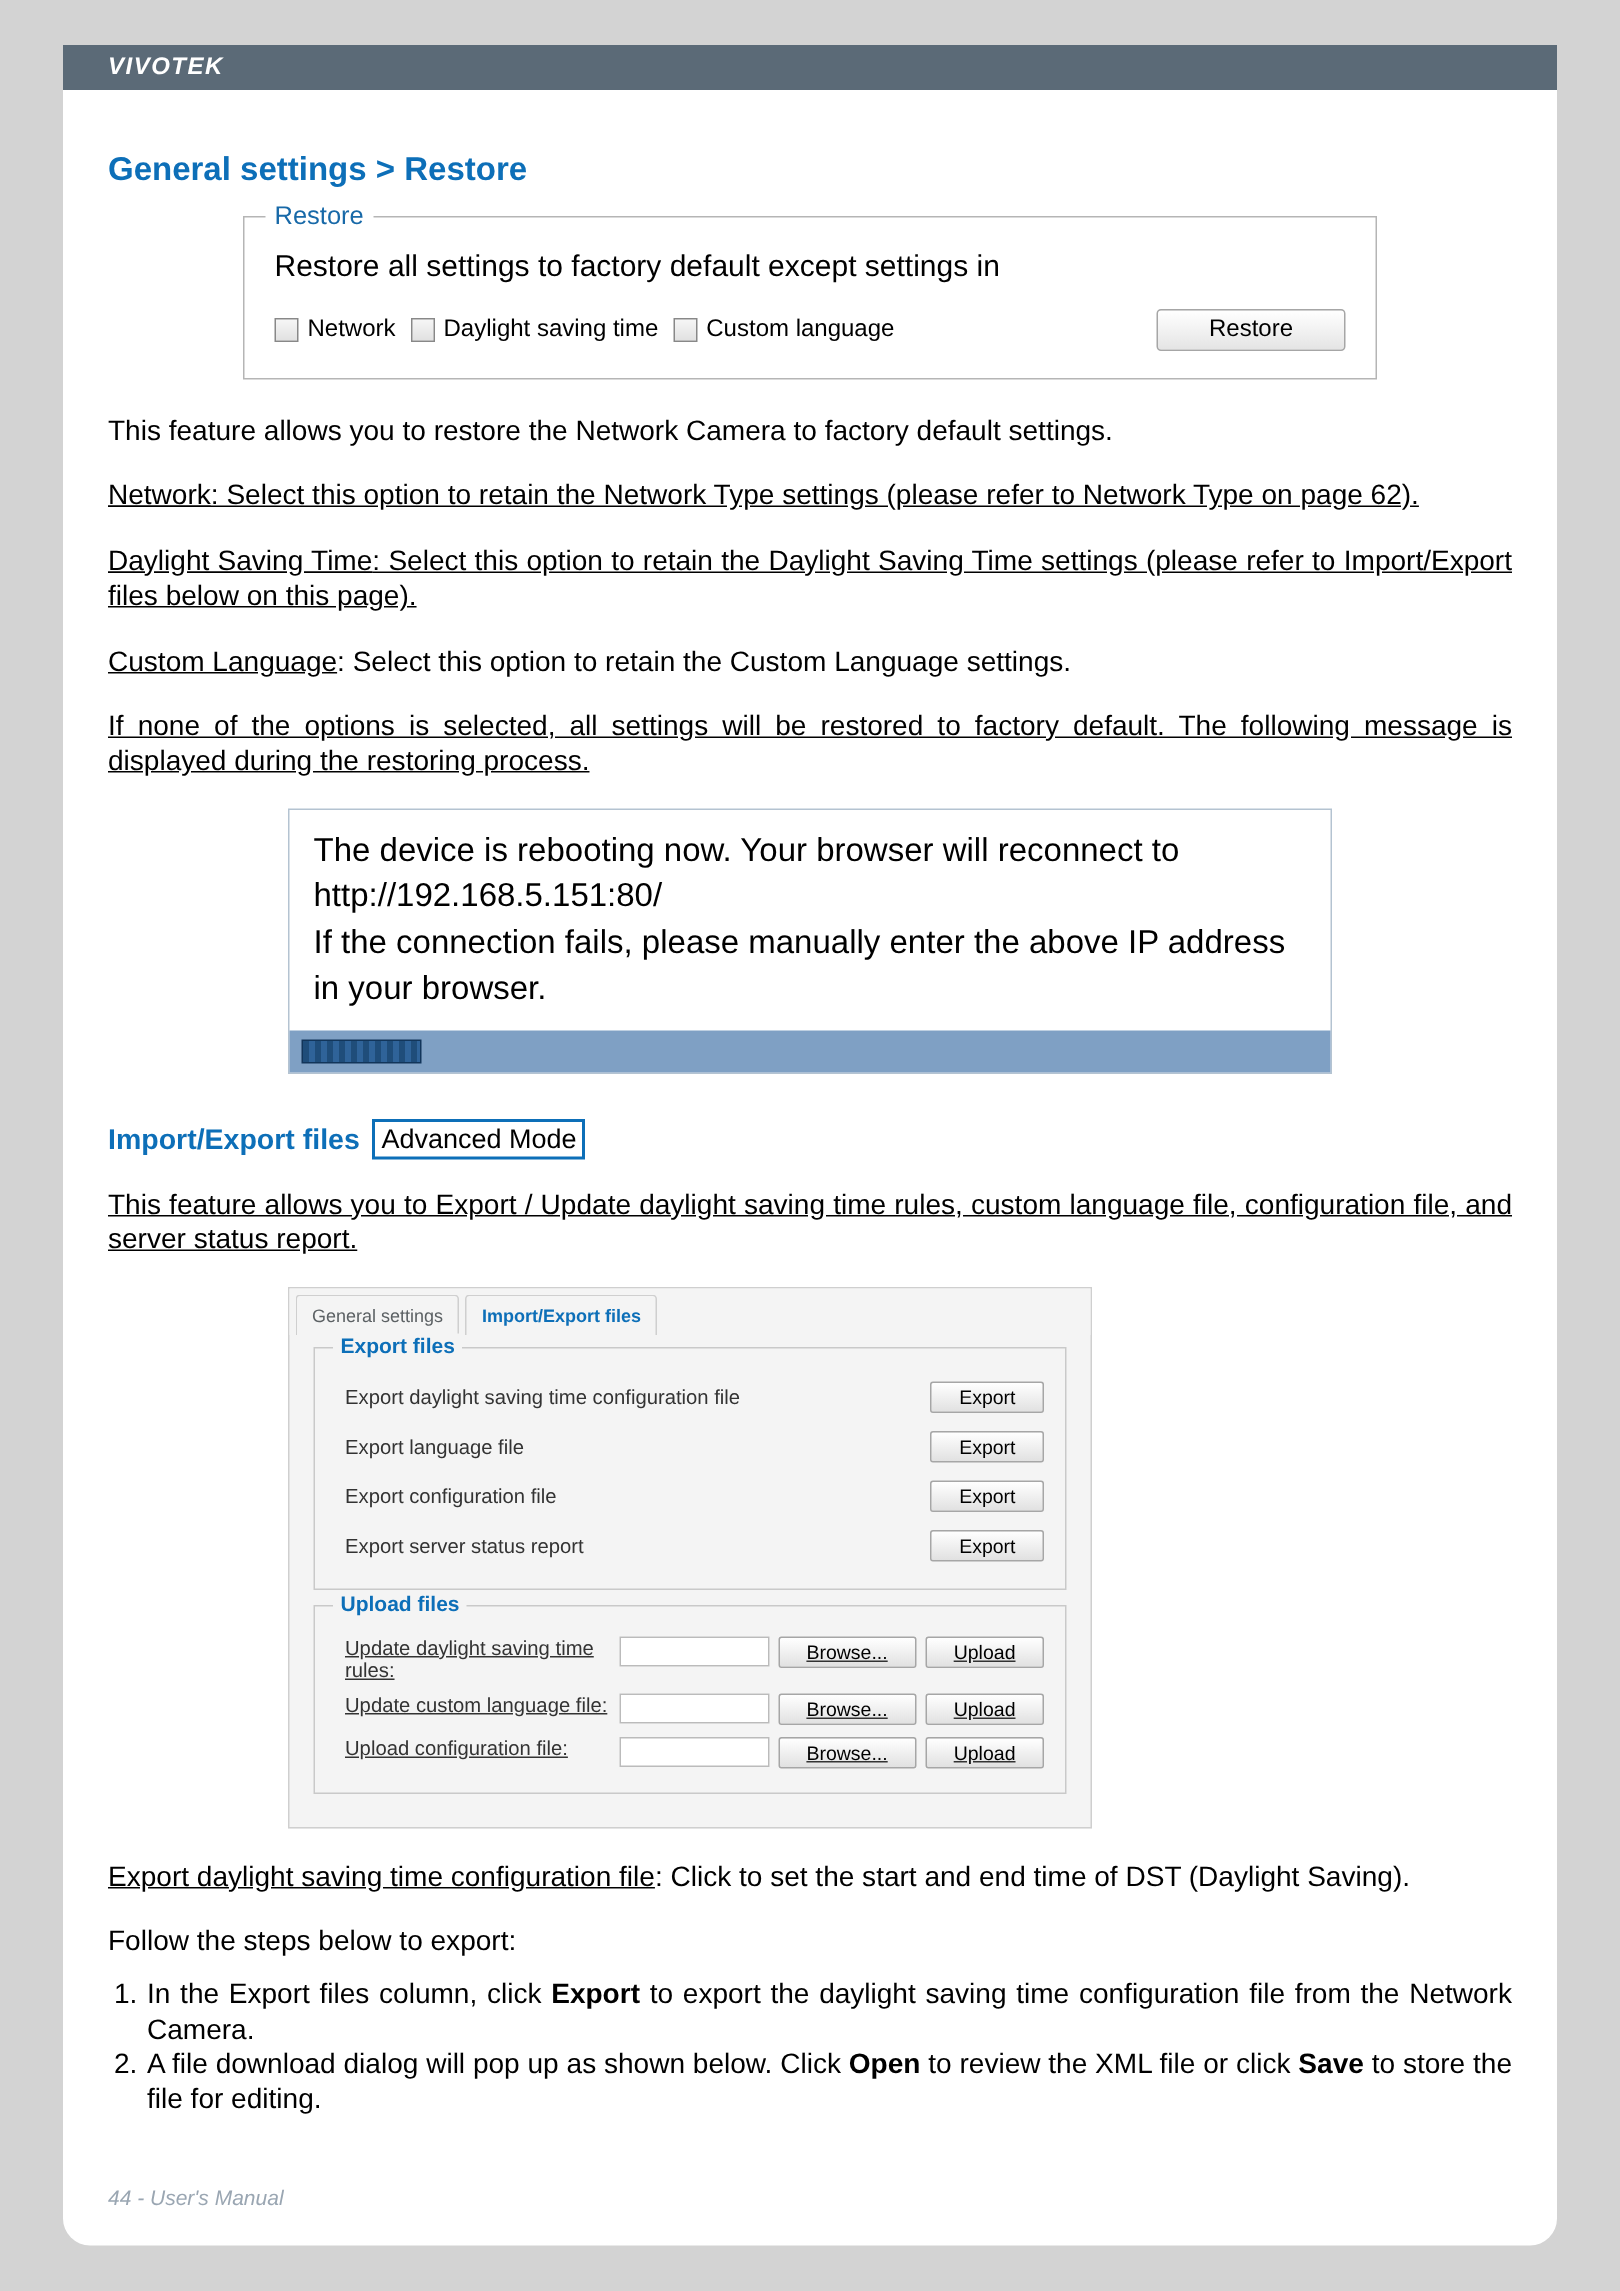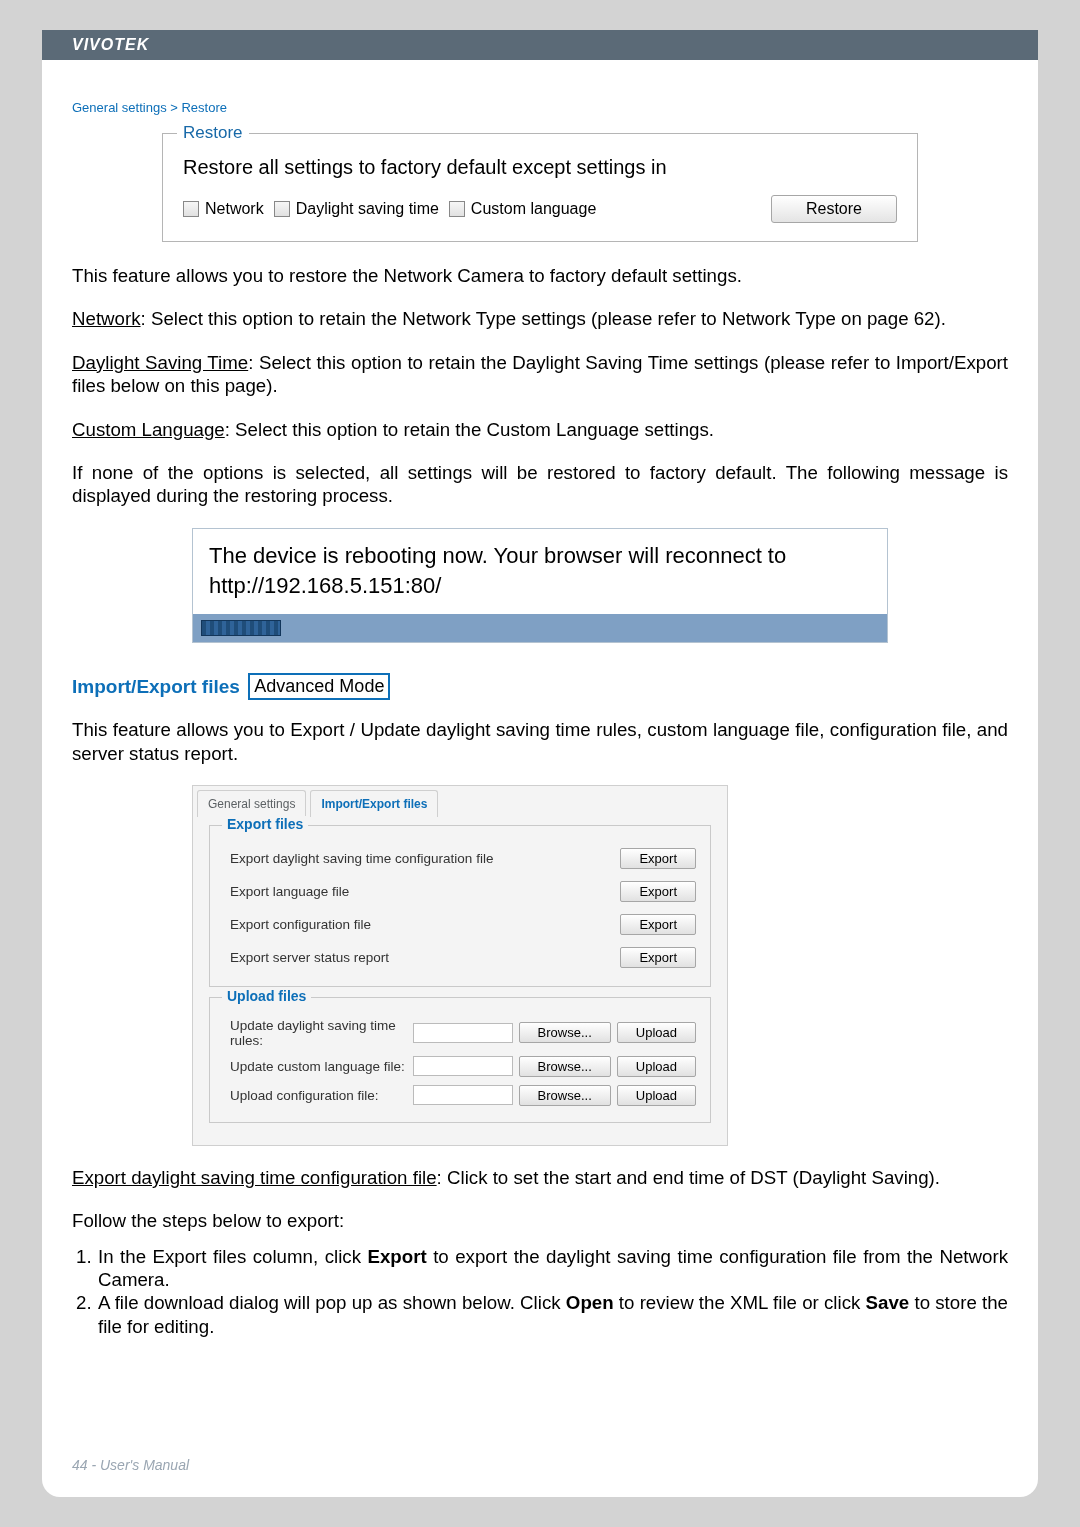--- a/index.html
+++ b/index.html
@@ -31,22 +31,22 @@
   font-style: italic;
   font-weight: bold;
   font-size: 16px;
   letter-spacing: 1px;
 }
 .content {
   padding: 40px 30px 0 30px;
 }
 .section-title {
   color: #0d6fb8;
-  font-weight: normal;
-  font-size: 13px;
+  font-weight: bold;
+  font-size: 22px;
   margin-bottom: 18px;
 }
 .fieldset {
   border: 1px solid #b5b5b5;
   margin: 0 90px 22px 90px;
   position: relative;
   padding: 22px 20px 18px 20px;
 }
 .legend {
   position: absolute;
@@ -88,21 +88,21 @@
   border: 1px solid #a6a6a6;
   border-radius: 3px;
   cursor: pointer;
 }
 .para {
   font-size: 18.7px;
   line-height: 1.25;
   margin-bottom: 20px;
   color: #000;
 }
-.para.justify { text-align: justify; }
+.para.justify { text-align: justify; text-decoration: underline; }
 .u { text-decoration: underline; }
 .reboot-box {
   border: 1px solid #b4c3d1;
   margin: 0 120px 30px 120px;
   background: #fff;
 }
 .reboot-msg {
   padding: 12px 16px 12px 16px;
   font-size: 22px;
   line-height: 1.4;
@@ -191,24 +191,25 @@
   padding: 2px 18px;
   font-size: 13px;
   background: linear-gradient(#fff,#e1e1e1);
   border: 1px solid #a6a6a6;
   border-radius: 2px;
   cursor: pointer;
   margin-left: 6px;
 }
 .up-row {
   display: flex;
-  align-items: center;
+  align-items: flex-start;
   font-size: 13.5px;
   color: #333;
   padding: 4px 0;
+  text-decoration: underline;
 }
 .up-row .lbl { flex: 1; }
 .file-box {
   width: 100px;
   height: 20px;
   border: 1px solid #bbb;
   background: #fff;
 }
 .ol {
   margin-left: 4px;
@@ -268,20 +269,21 @@
 
     <p class="para justify"><span class="u">Daylight Saving Time</span><span>: Select this option to retain the Daylight Saving Time settings (please refer to Import/Export files below on this page).</span></p>
 
     <p class="para"><span class="u">Custom Language</span><span>: Select this option to retain the Custom Language settings.</span></p>
 
     <p class="para justify">If none of the options is selected, all settings will be restored to factory default.  The following message is displayed during the restoring process.</p>
 
     <div class="reboot-box">
       <div class="reboot-msg">
         <div>The device is rebooting now. Your browser will reconnect to http://192.168.5.151:80/</div>
+        <div>If the connection fails, please manually enter the above IP address in your browser.</div>
       </div>
       <div class="progress-row">
         <div class="progress-seg"></div>
       </div>
     </div>
 
     <div style="margin-bottom:18px;">
       <span class="section-title-2">Import/Export files</span>
       <span class="adv-mode">Advanced Mode</span>
     </div>

